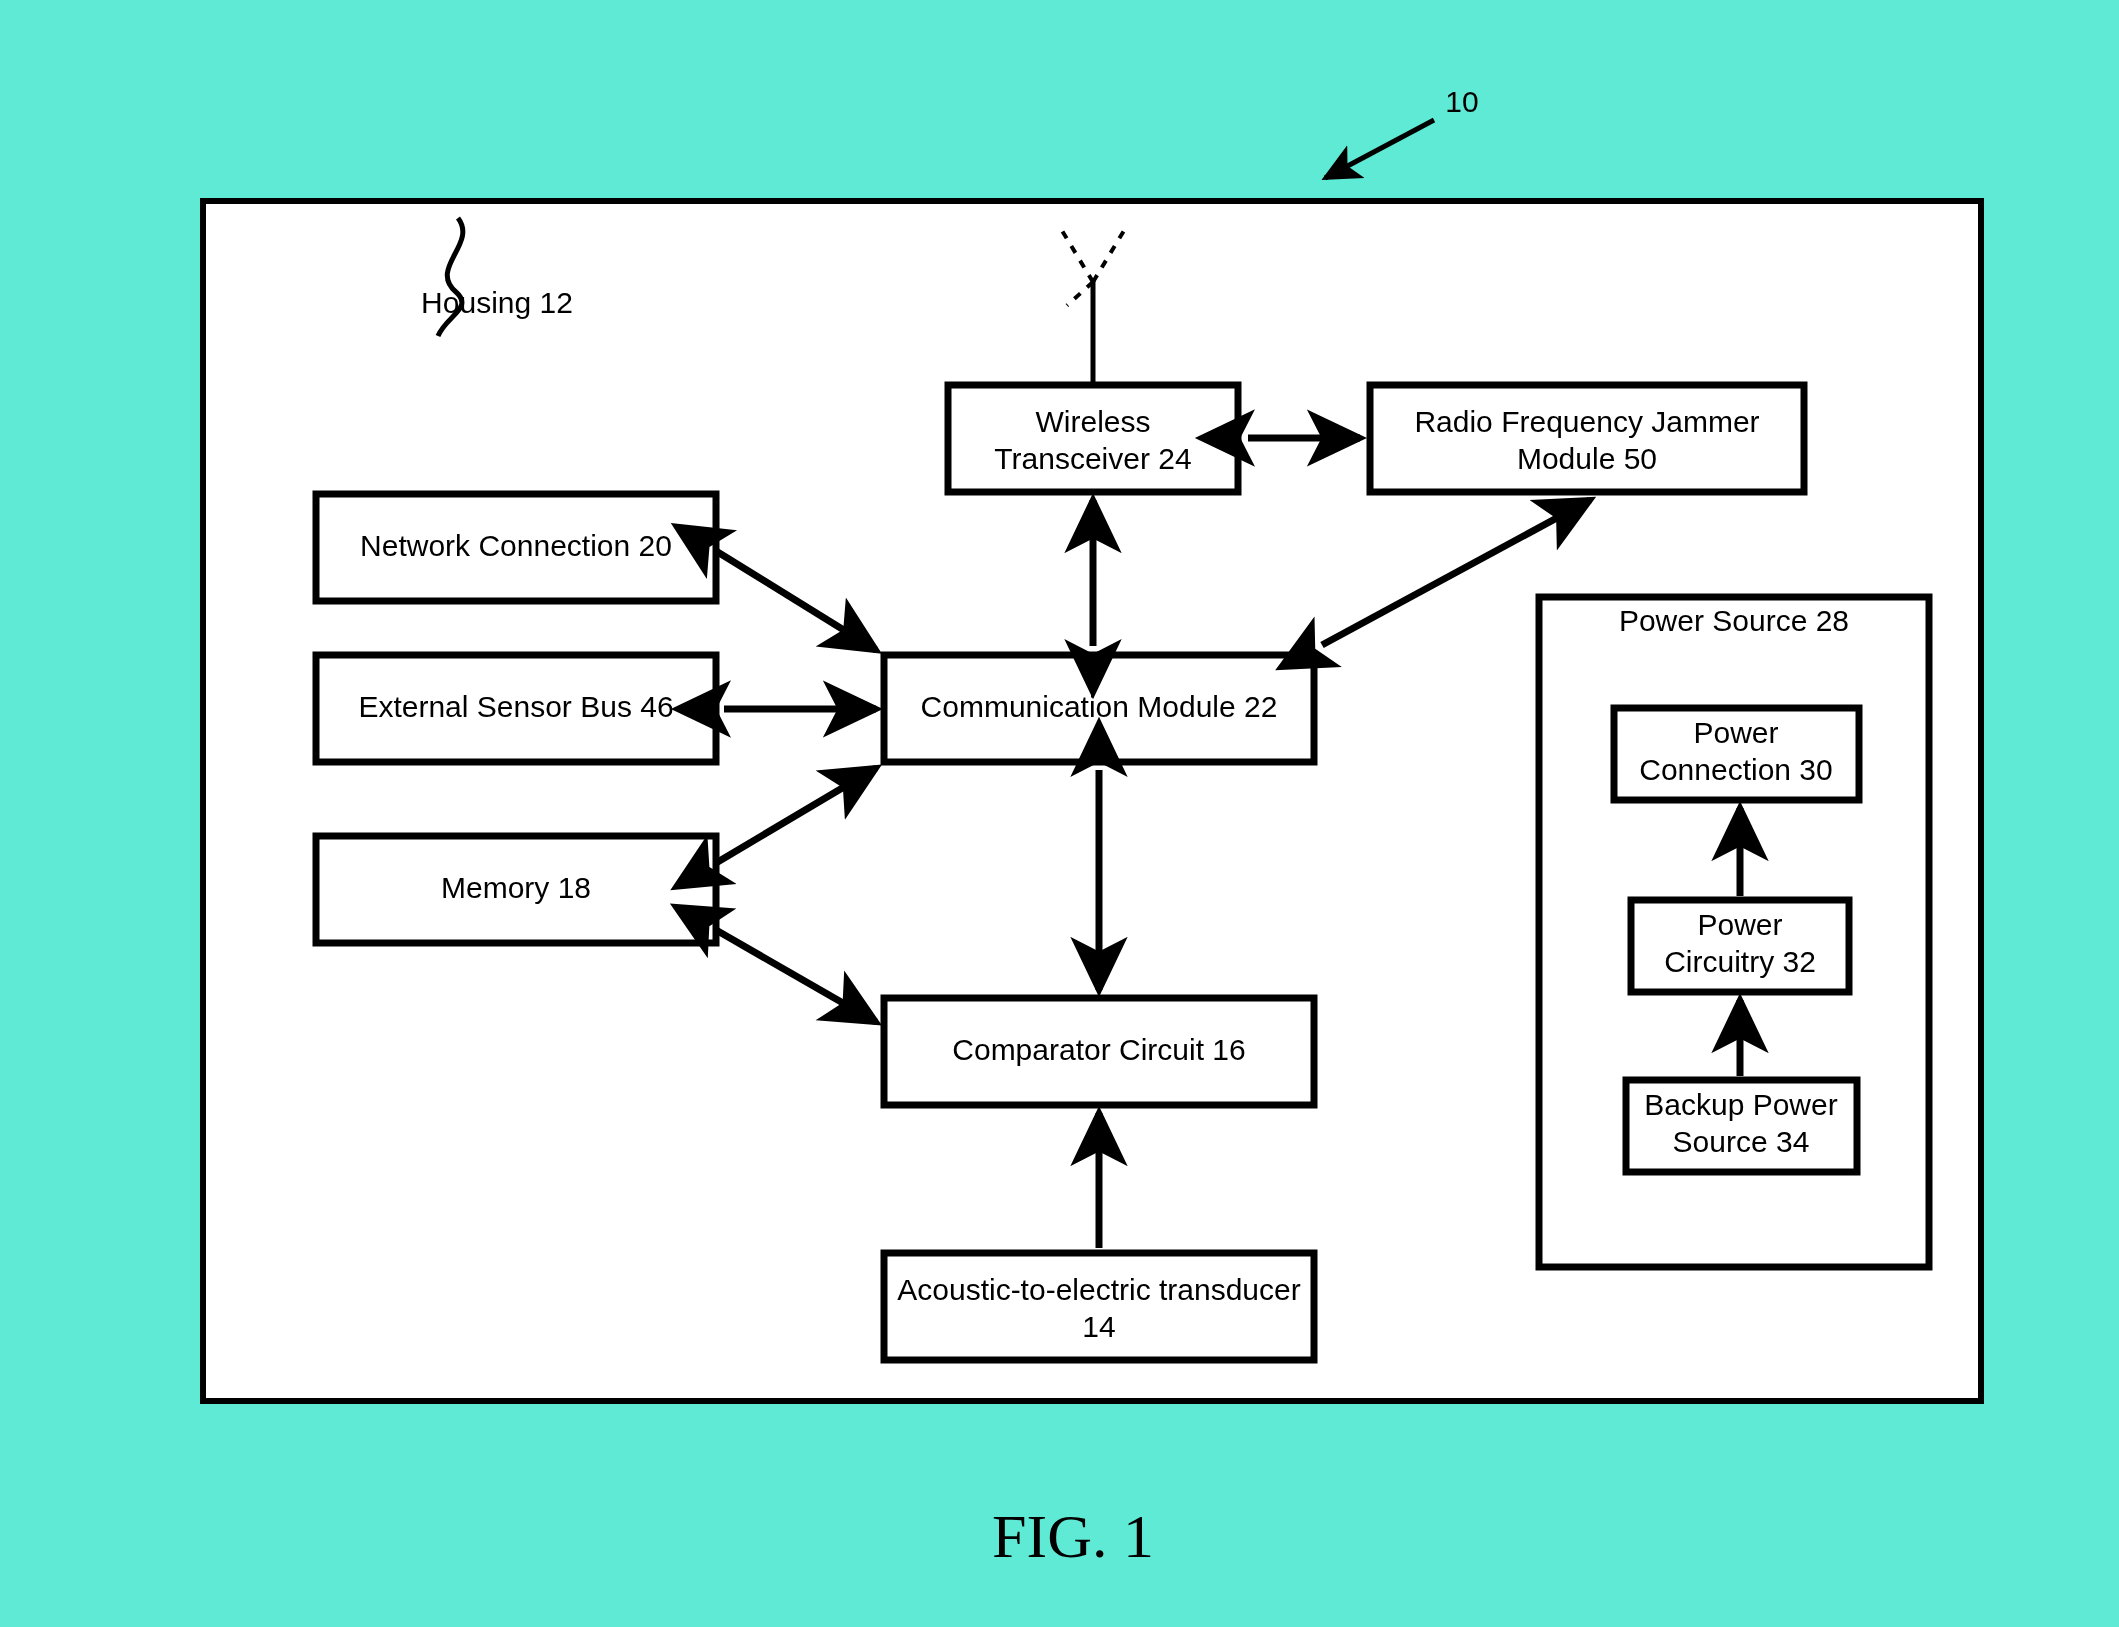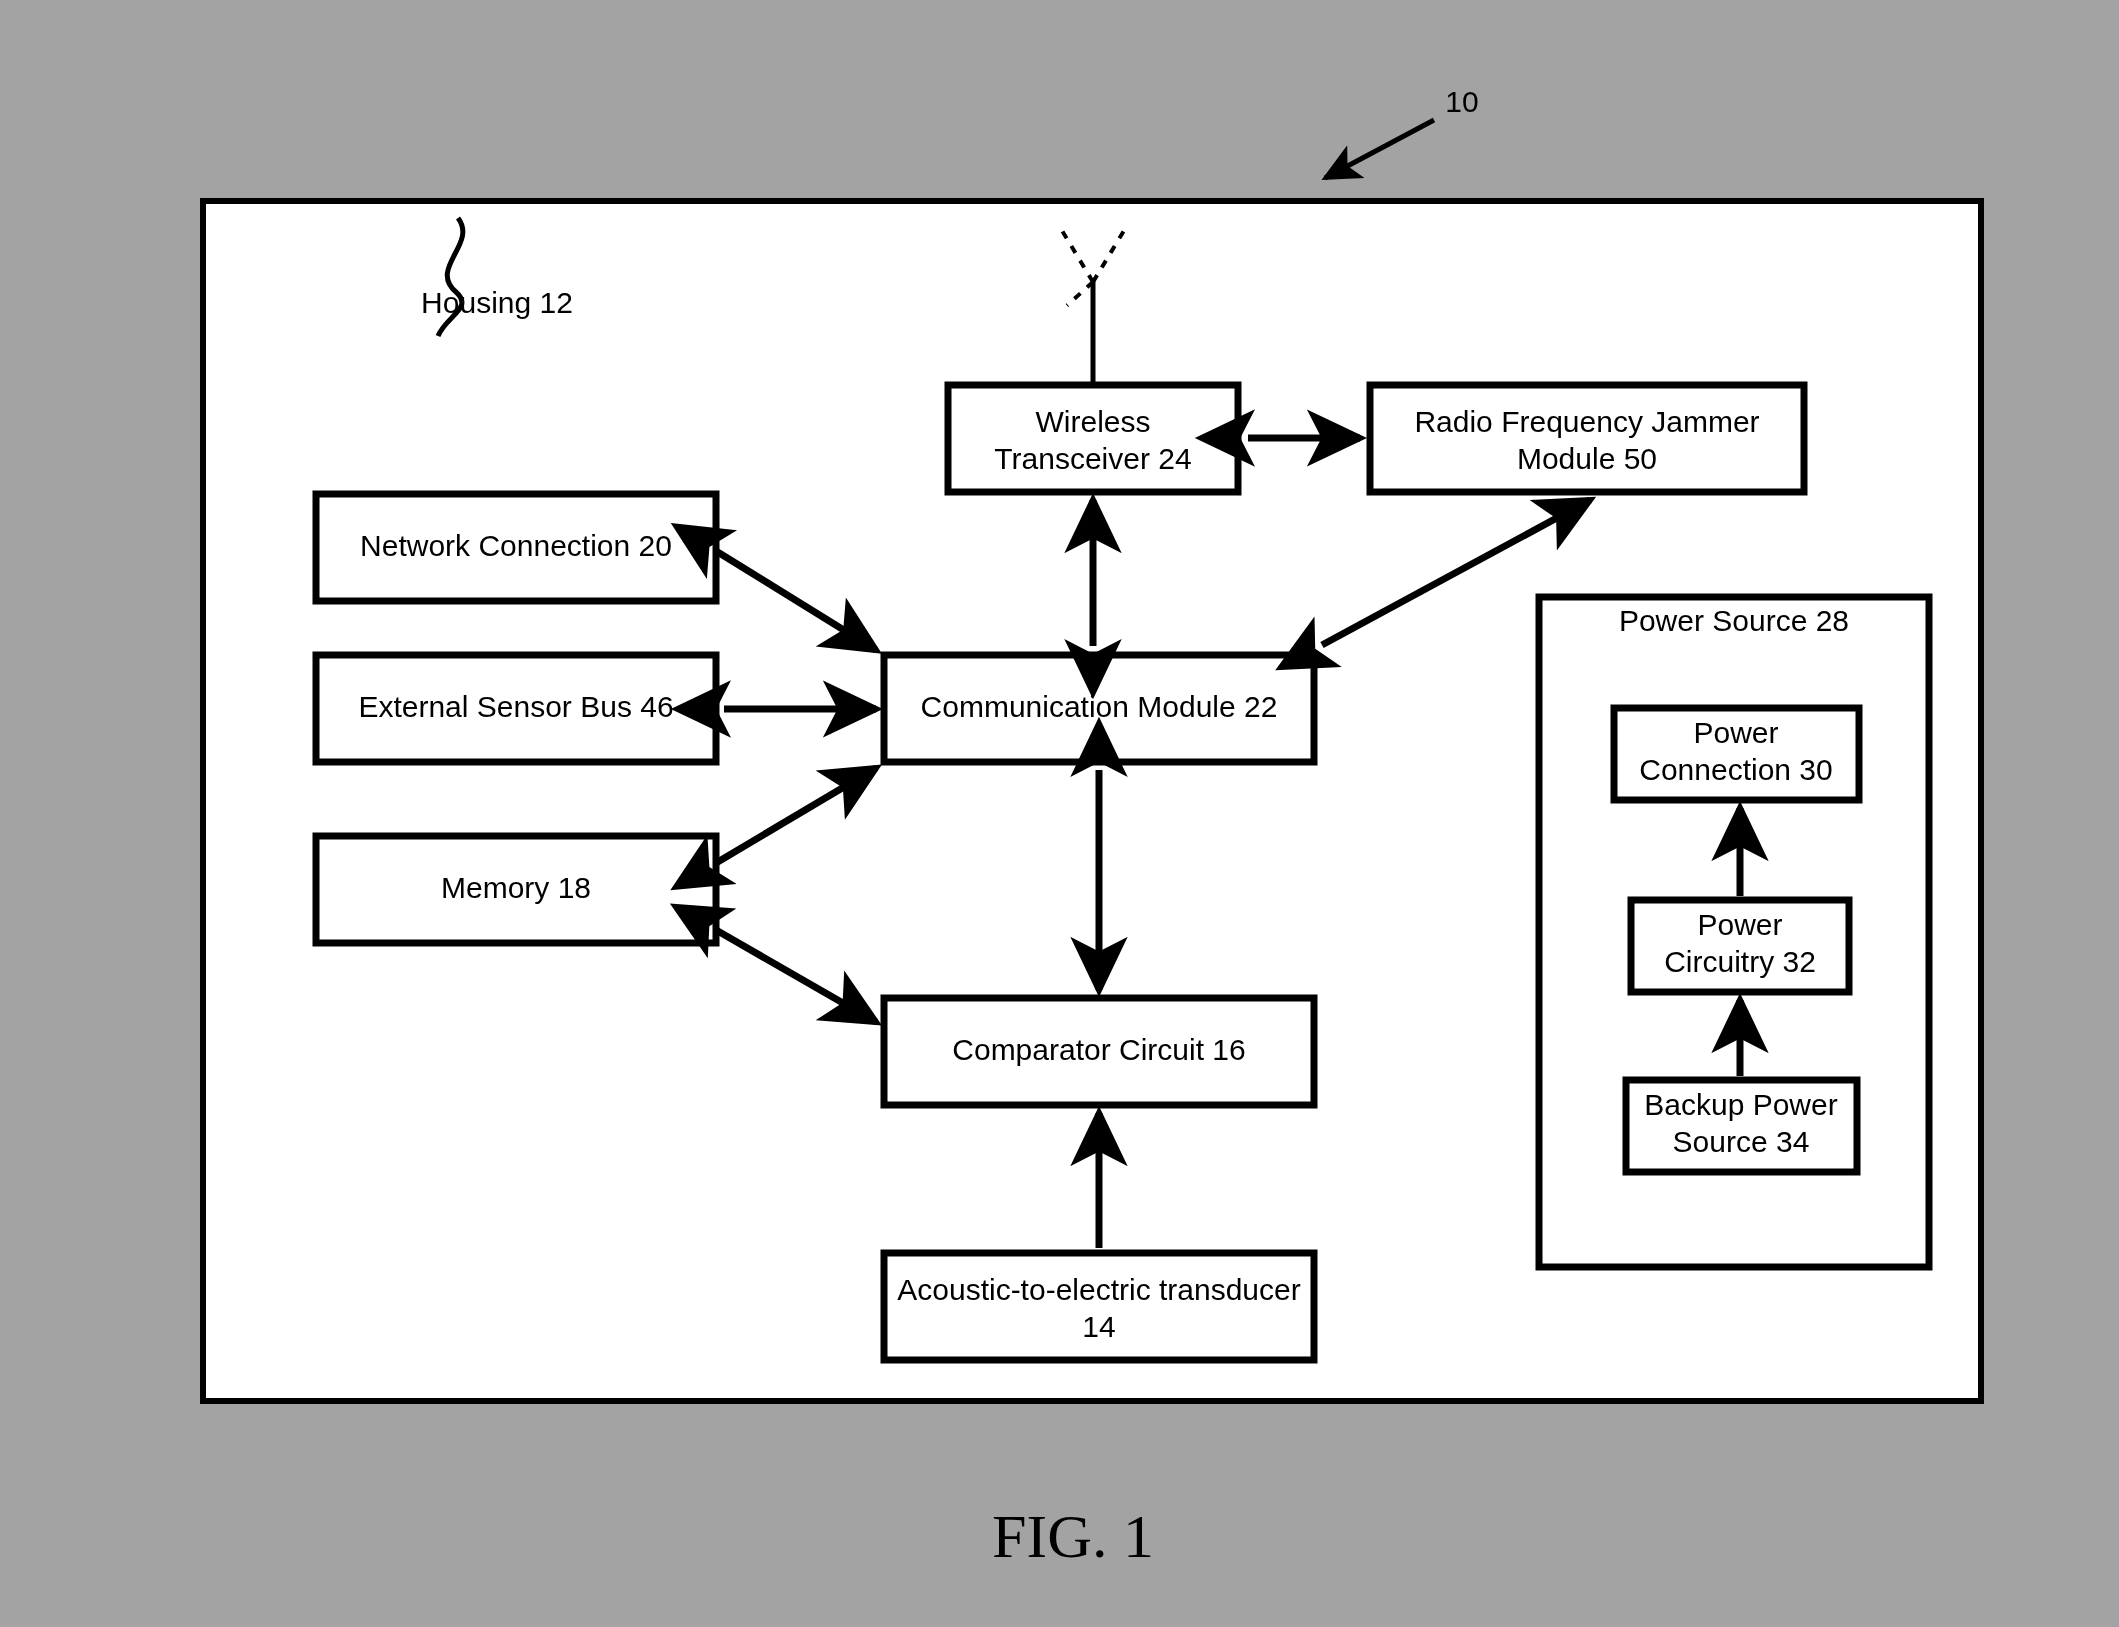--- a/index.html
+++ b/index.html
@@ -4,21 +4,21 @@
 <style>
   html, body {
     margin: 0;
     padding: 0;
     background: #ffffff;
   }
   #page {
     position: relative;
     width: 2119px;
     height: 1627px;
-    background: #a3a3a3;
+    background: #5eead4;
     overflow: hidden;
     font-family: "Liberation Sans", sans-serif;
   }
   svg.diagram {
     position: absolute;
     top: 0;
     left: 0;
     width: 2119px;
     height: 1627px;
     display: block;

